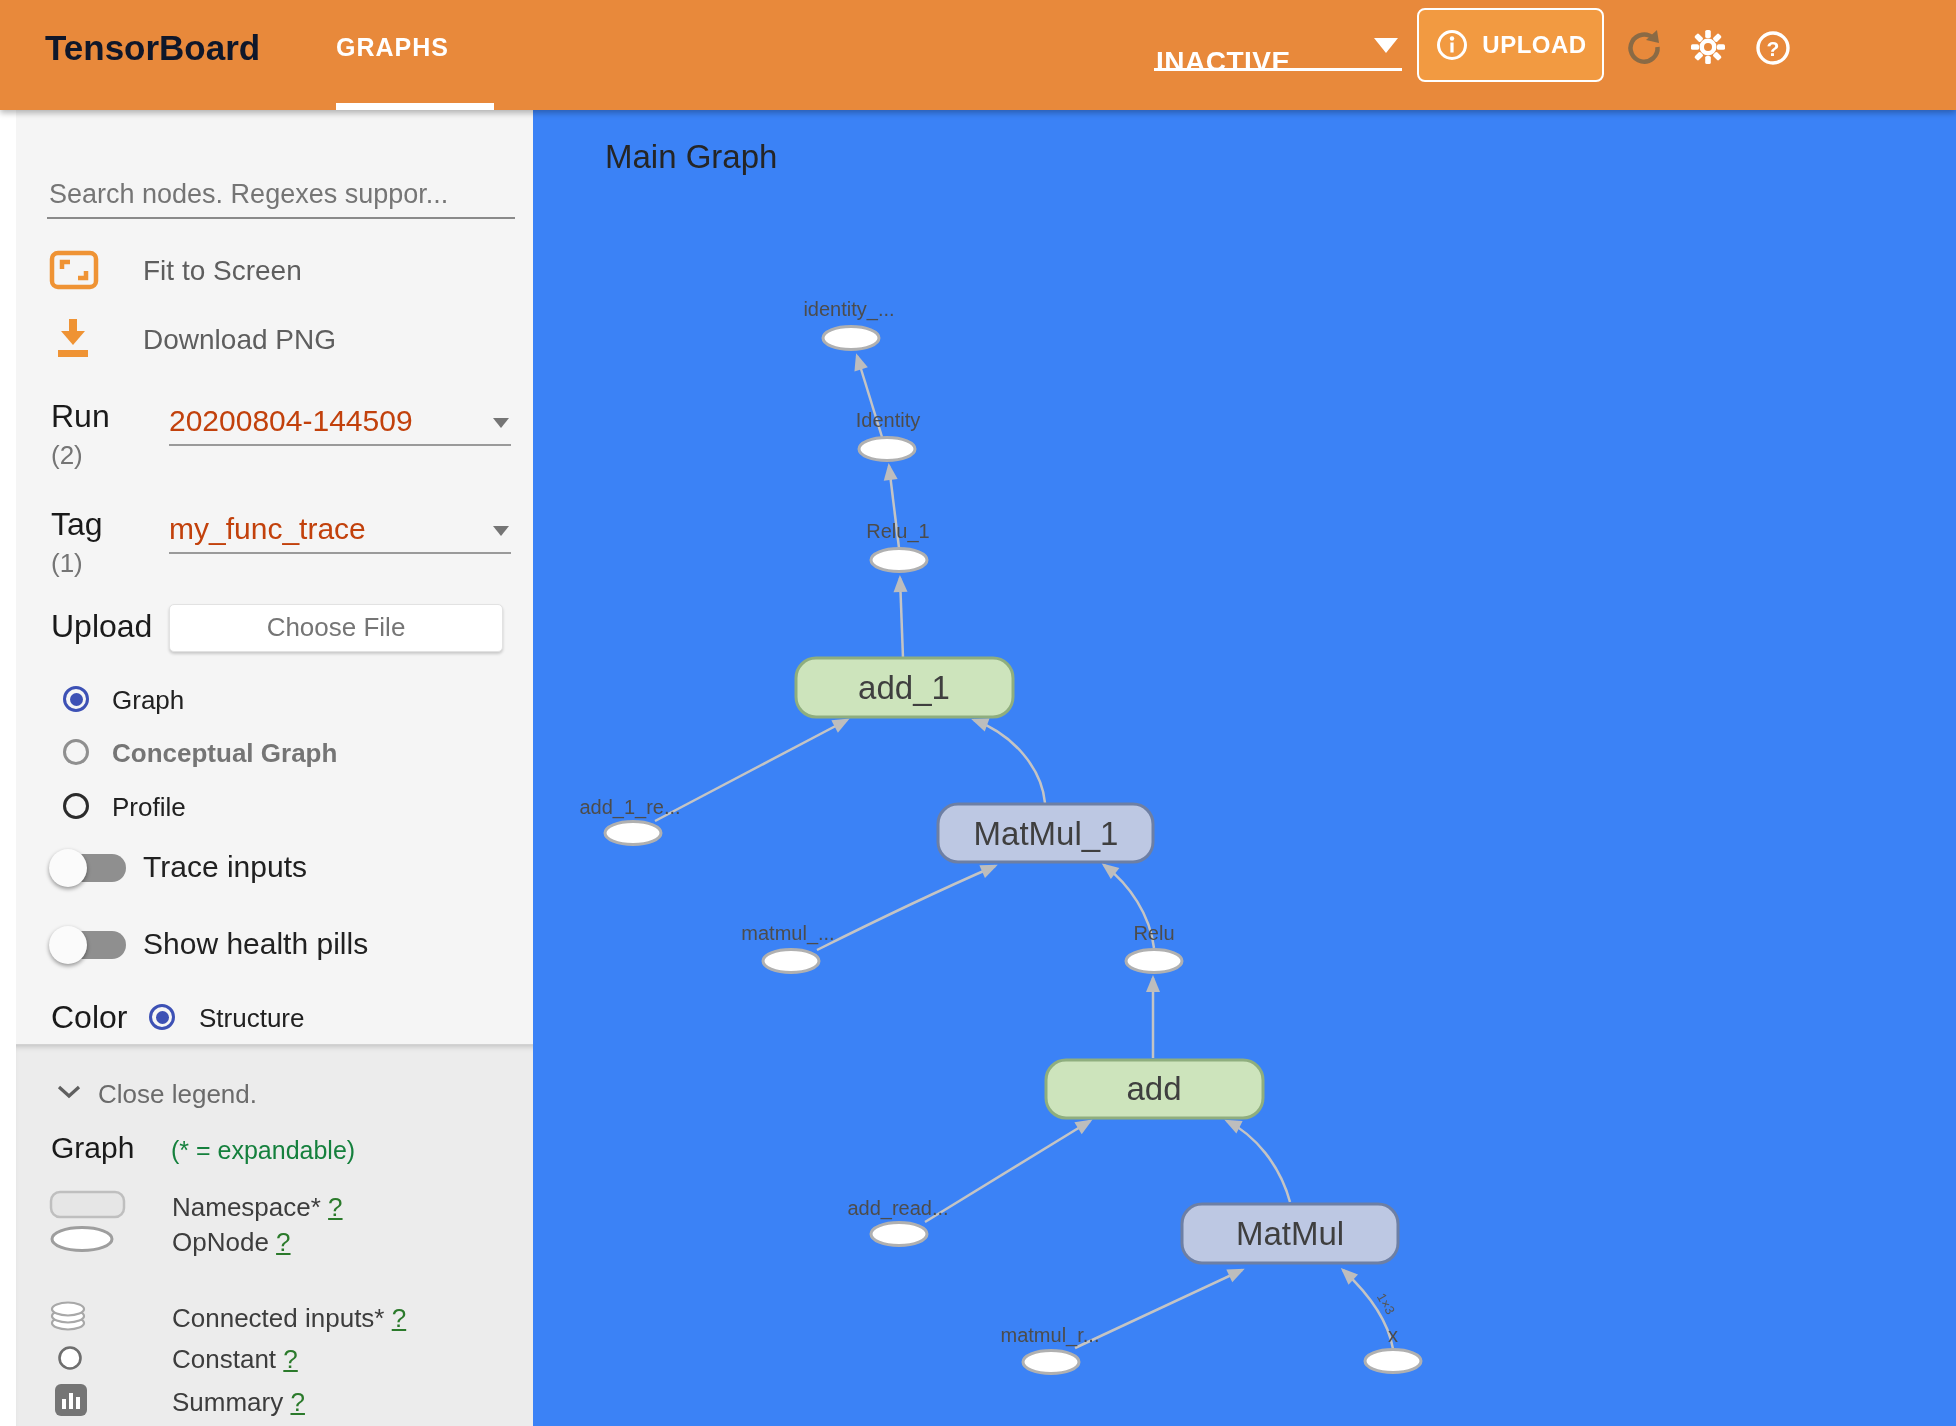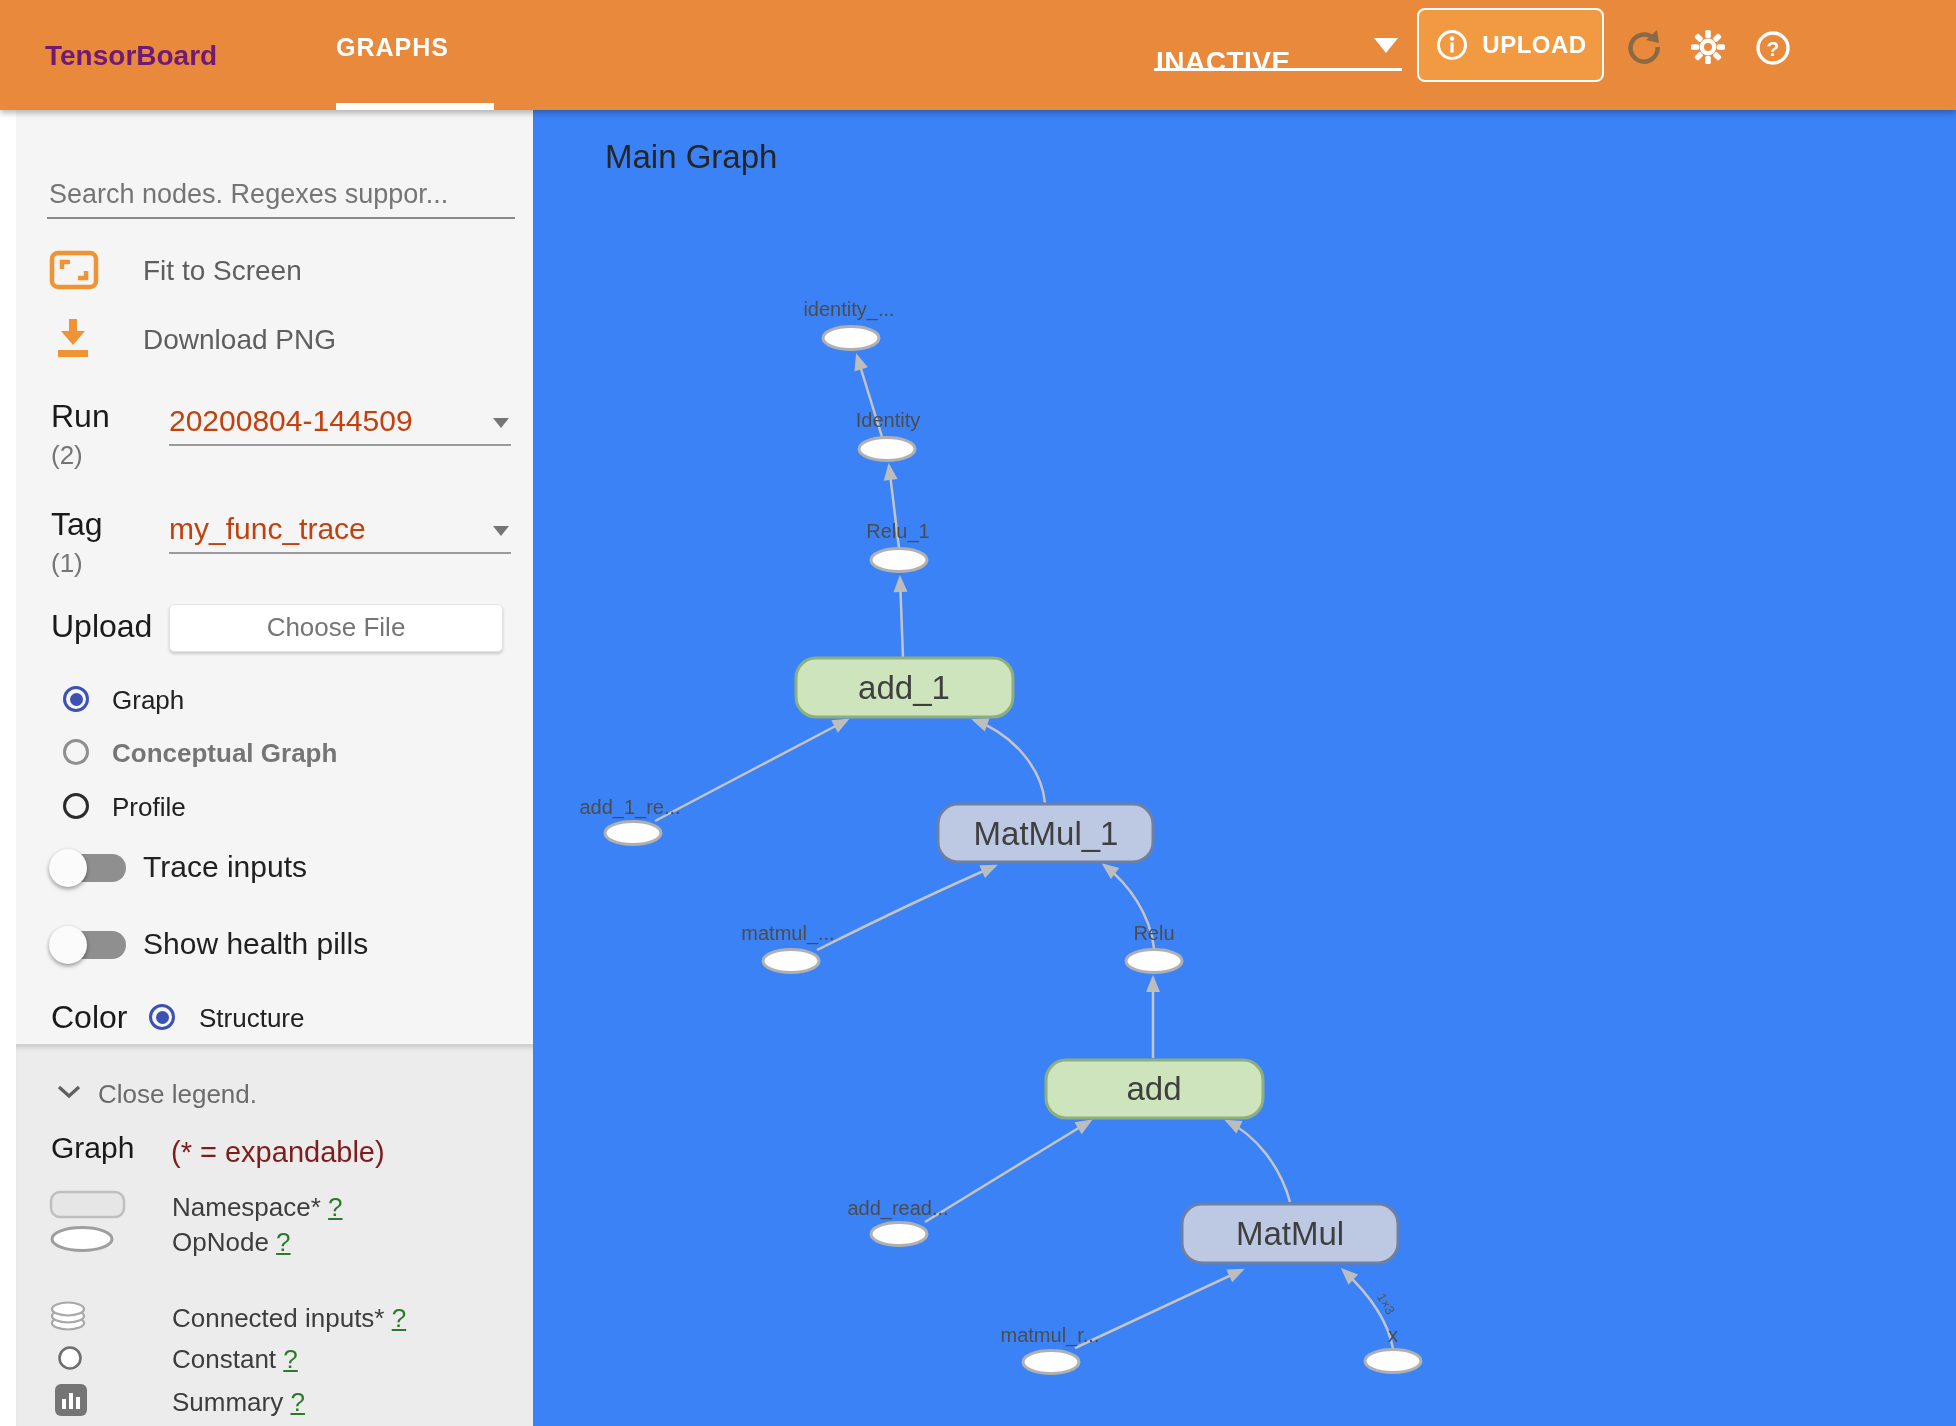--- a/index.html
+++ b/index.html
@@ -1,21 +1,21 @@
 <!DOCTYPE html>
 <html><head>
 <meta charset="utf-8">
 <style>
   html,body{margin:0;padding:0;background:#fff;}
   body{width:1956px;height:1426px;overflow:hidden;position:relative;
        font-family:"Liberation Sans","DejaVu Sans",sans-serif;-webkit-font-smoothing:antialiased;}
   
   .header{position:absolute;left:0;top:0;width:1956px;height:110px;background:#e8893b;
           box-shadow:0 3px 6px rgba(0,0,0,.28);z-index:10;}
-  .logo{position:absolute;left:45px;top:28px;font-size:28px;font-weight:bold;color:#701a75;margin-top:12px;}
+  .logo{position:absolute;left:45px;top:28px;font-size:35px;font-weight:bold;color:#0f172a;}
   .tab{position:absolute;left:336px;top:0;width:158px;height:110px;cursor:pointer;}
   .tab-label{position:absolute;left:0;top:33px;width:158px;text-align:left;font-size:25px;
              font-weight:bold;color:#fff;letter-spacing:1px;}
   .tab-underline{position:absolute;left:0;bottom:0;width:158px;height:7px;background:#fff;}
   .status-select{position:absolute;left:1154px;top:0;width:248px;height:72px;cursor:pointer;}
   .status-text{position:absolute;left:2px;top:46px;font-size:28px;font-weight:bold;color:#fff;letter-spacing:.5px;}
   .status-caret{position:absolute;right:4px;top:38px;width:0;height:0;
                 border-left:12px solid transparent;border-right:12px solid transparent;border-top:15px solid #fff;}
   .status-underline{position:absolute;left:0;top:68px;width:248px;height:3px;background:#fff;}
   .upload-btn{position:absolute;left:1417px;top:8px;width:183px;height:70px;background:#f29a41;
@@ -55,21 +55,21 @@
   .toggle-knob{position:absolute;left:33px;top:5px;width:38px;height:38px;border-radius:50%;background:#fbfbfb;
                box-shadow:0 2px 4px rgba(0,0,0,.4);}
   .toggle-label{position:absolute;left:127px;top:6px;font-size:30px;color:#212121;}
   .legend{position:absolute;left:0;top:934px;width:533px;height:382px;background:#ececec;
           border-top:1px solid #d2d2d2;box-shadow:inset 0 5px 6px -4px rgba(0,0,0,.22);}
   .legend-row{position:absolute;left:0;width:533px;height:38px;}
   .legend-label{position:absolute;left:156px;top:4px;font-size:26px;color:#3d3d3d;}
   .legend-help{color:#2b7a2b;text-decoration:underline;cursor:pointer;}
   .close-legend-text{position:absolute;left:82px;top:2px;font-size:26px;color:#6b6b6b;}
   .legend-graph-h{position:absolute;left:35px;top:0;font-size:30px;color:#1a1a1a;}
-  .legend-note{position:absolute;left:155px;top:5px;font-size:29px;color:#7f1d1d;}
+  .legend-note{position:absolute;left:155px;top:5px;font-size:25px;color:#15803d;}
   .licon{position:absolute;}
   
   .main{position:absolute;left:533px;top:110px;width:1423px;height:1316px;background:#3b82f6;}
   .main-title{position:absolute;left:72px;top:28px;font-size:33px;color:#252525;}
   .graph-svg{position:absolute;left:0;top:0;}
   .node-label{font-size:33px;fill:#3f3f3f;}
   .ell-label{font-size:20px;fill:#4c4c4c;}
   .edge{fill:none;stroke:#c4c4c4;stroke-width:2.5;}
 </style>
 </head>

